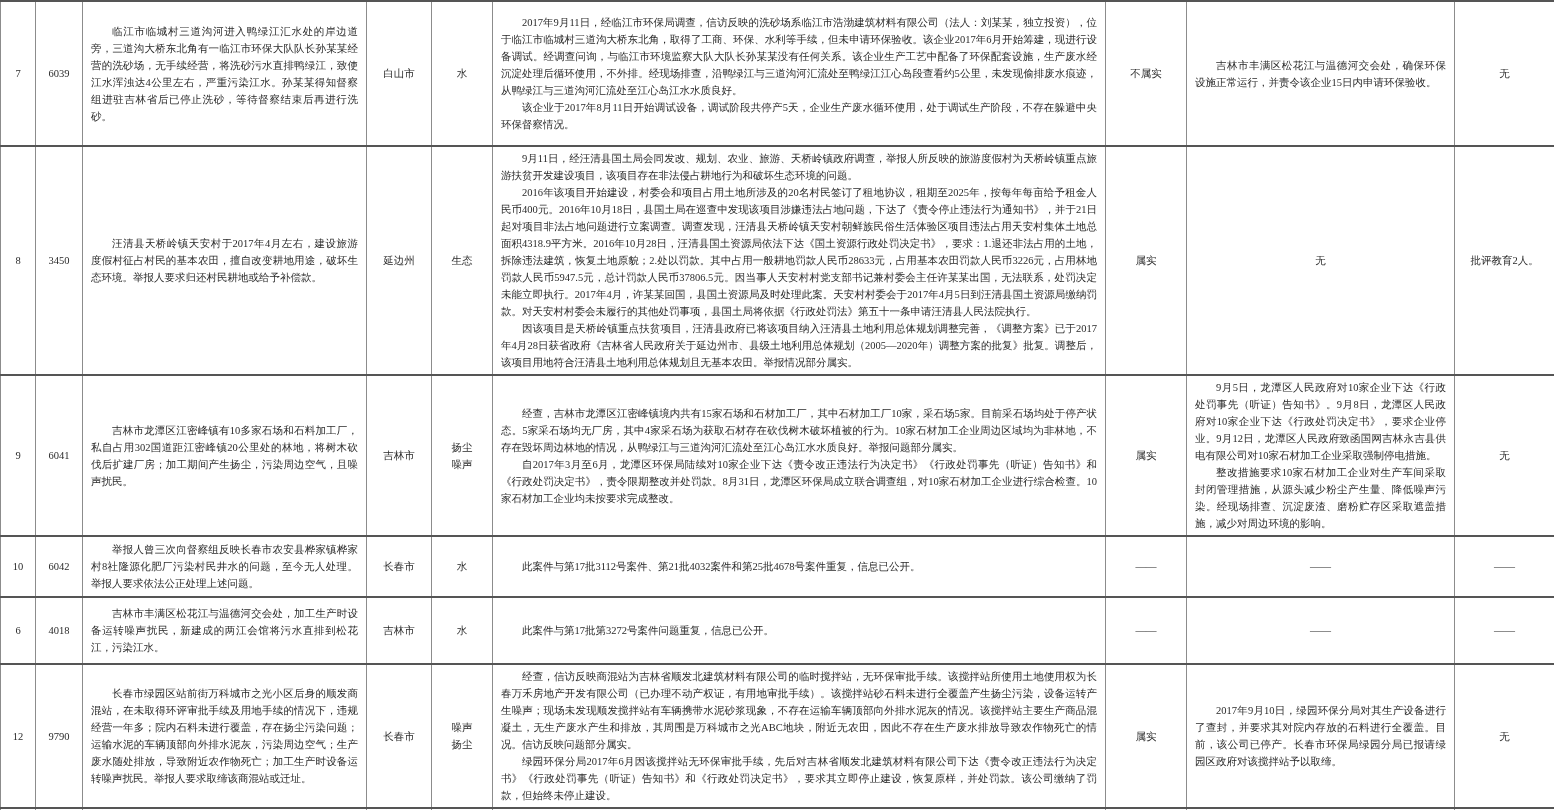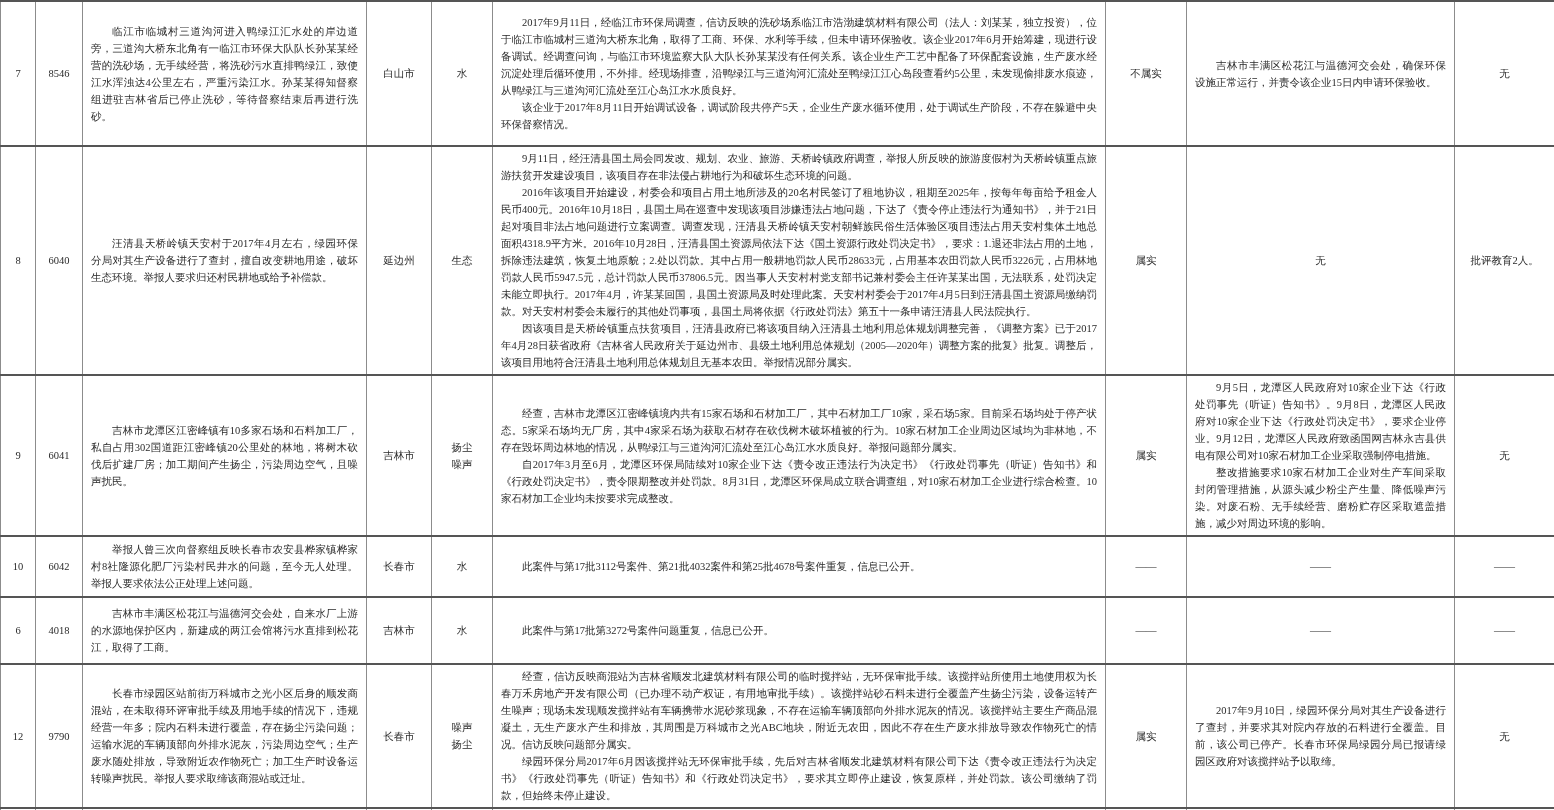--- a/index.html
+++ b/index.html
@@ -58,41 +58,41 @@
       <col style="width:65px">
       <col style="width:61px">
       <col style="width:613px">
       <col style="width:81px">
       <col style="width:268px">
       <col style="width:100px">
     </colgroup>
     <tbody>
         <tr style="height: 145px;">
           <td class="center">7</td>
-          <td class="center">8546</td>
+          <td class="center">6039</td>
           <td class="justify">
             <p>临江市临城村三道沟河进入鸭绿江汇水处的岸边道旁，三道沟大桥东北角有一临江市环保大队队长孙某某经营的洗砂场，无手续经营，将洗砂污水直排鸭绿江，致使江水浑浊达4公里左右，严重污染江水。孙某某得知督察组进驻吉林省后已停止洗砂，等待督察结束后再进行洗砂。</p>
           </td>
           <td class="center">白山市</td>
           <td class="center pre">水</td>
           <td class="justify">
             <p>2017年9月11日，经临江市环保局调查，信访反映的洗砂场系临江市浩渤建筑材料有限公司（法人：刘某某，独立投资），位于临江市临城村三道沟大桥东北角，取得了工商、环保、水利等手续，但未申请环保验收。该企业2017年6月开始筹建，现进行设备调试。经调查问询，与临江市环境监察大队大队长孙某某没有任何关系。该企业生产工艺中配备了环保配套设施，生产废水经沉淀处理后循环使用，不外排。经现场排查，沿鸭绿江与三道沟河汇流处至鸭绿江江心岛段查看约5公里，未发现偷排废水痕迹，从鸭绿江与三道沟河汇流处至江心岛江水水质良好。</p>
             <p>该企业于2017年8月11日开始调试设备，调试阶段共停产5天，企业生产废水循环使用，处于调试生产阶段，不存在躲避中央环保督察情况。</p>
           </td>
           <td class="center">不属实</td>
           <td class="justify">
             <p>吉林市丰满区松花江与温德河交会处，确保环保设施正常运行，并责令该企业15日内申请环保验收。</p>
           </td>
           <td class="center">无</td>
         </tr>
         <tr style="height: 207px;">
           <td class="center">8</td>
-          <td class="center">6040</td>
+          <td class="center">3450</td>
           <td class="justify">
-            <p>汪清县天桥岭镇天安村于2017年4月左右，绿园环保分局对其生产设备进行了查封，擅自改变耕地用途，破坏生态环境。举报人要求归还村民耕地或给予补偿款。</p>
+            <p>汪清县天桥岭镇天安村于2017年4月左右，建设旅游度假村征占村民的基本农田，擅自改变耕地用途，破坏生态环境。举报人要求归还村民耕地或给予补偿款。</p>
           </td>
           <td class="center">延边州</td>
           <td class="center pre">生态</td>
           <td class="justify">
             <p>9月11日，经汪清县国土局会同发改、规划、农业、旅游、天桥岭镇政府调查，举报人所反映的旅游度假村为天桥岭镇重点旅游扶贫开发建设项目，该项目存在非法侵占耕地行为和破坏生态环境的问题。</p>
             <p>2016年该项目开始建设，村委会和项目占用土地所涉及的20名村民签订了租地协议，租期至2025年，按每年每亩给予租金人民币400元。2016年10月18日，县国土局在巡查中发现该项目涉嫌违法占地问题，下达了《责令停止违法行为通知书》，并于21日起对项目非法占地问题进行立案调查。调查发现，汪清县天桥岭镇天安村朝鲜族民俗生活体验区项目违法占用天安村集体土地总面积4318.9平方米。2016年10月28日，汪清县国土资源局依法下达《国土资源行政处罚决定书》，要求：1.退还非法占用的土地，拆除违法建筑，恢复土地原貌；2.处以罚款。其中占用一般耕地罚款人民币28633元，占用基本农田罚款人民币3226元，占用林地罚款人民币5947.5元，总计罚款人民币37806.5元。因当事人天安村村党支部书记兼村委会主任许某某出国，无法联系，处罚决定未能立即执行。2017年4月，许某某回国，县国土资源局及时处理此案。天安村村委会于2017年4月5日到汪清县国土资源局缴纳罚款。对天安村村委会未履行的其他处罚事项，县国土局将依据《行政处罚法》第五十一条申请汪清县人民法院执行。</p>
             <p>因该项目是天桥岭镇重点扶贫项目，汪清县政府已将该项目纳入汪清县土地利用总体规划调整完善，《调整方案》已于2017年4月28日获省政府《吉林省人民政府关于延边州市、县级土地利用总体规划（2005—2020年）调整方案的批复》批复。调整后，该项目用地符合汪清县土地利用总体规划且无基本农田。举报情况部分属实。</p>
           </td>
           <td class="center">属实</td>
           <td class="center">无</td>
@@ -107,21 +107,21 @@
           <td class="center">吉林市</td>
           <td class="center pre">扬尘
 噪声</td>
           <td class="justify">
             <p>经查，吉林市龙潭区江密峰镇境内共有15家石场和石材加工厂，其中石材加工厂10家，采石场5家。目前采石场均处于停产状态。5家采石场均无厂房，其中4家采石场为获取石材存在砍伐树木破坏植被的行为。10家石材加工企业周边区域均为非林地，不存在毁坏周边林地的情况，从鸭绿江与三道沟河汇流处至江心岛江水水质良好。举报问题部分属实。</p>
             <p>自2017年3月至6月，龙潭区环保局陆续对10家企业下达《责令改正违法行为决定书》《行政处罚事先（听证）告知书》和《行政处罚决定书》，责令限期整改并处罚款。8月31日，龙潭区环保局成立联合调查组，对10家石材加工企业进行综合检查。10家石材加工企业均未按要求完成整改。</p>
           </td>
           <td class="center">属实</td>
           <td class="justify">
             <p>9月5日，龙潭区人民政府对10家企业下达《行政处罚事先（听证）告知书》。9月8日，龙潭区人民政府对10家企业下达《行政处罚决定书》，要求企业停业。9月12日，龙潭区人民政府致函国网吉林永吉县供电有限公司对10家石材加工企业采取强制停电措施。</p>
-            <p>整改措施要求10家石材加工企业对生产车间采取封闭管理措施，从源头减少粉尘产生量、降低噪声污染。对废石粉、无手续经营、磨粉贮存区采取遮盖措施，减少对周边环境的影响。</p>
+            <p>整改措施要求10家石材加工企业对生产车间采取封闭管理措施，从源头减少粉尘产生量、降低噪声污染。经现场排查、沉淀废渣、磨粉贮存区采取遮盖措施，减少对周边环境的影响。</p>
           </td>
           <td class="center">无</td>
         </tr>
         <tr style="height: 61px;">
           <td class="center">10</td>
           <td class="center">6042</td>
           <td class="justify">
             <p>举报人曾三次向督察组反映长春市农安县桦家镇桦家村8社隆源化肥厂污染村民井水的问题，至今无人处理。举报人要求依法公正处理上述问题。</p>
           </td>
           <td class="center">长春市</td>
@@ -130,21 +130,21 @@
             <p>此案件与第17批3112号案件、第21批4032案件和第25批4678号案件重复，信息已公开。</p>
           </td>
           <td class="center">——</td>
           <td class="center">——</td>
           <td class="center">——</td>
         </tr>
         <tr style="height: 67px;">
           <td class="center">6</td>
           <td class="center">4018</td>
           <td class="justify">
-            <p>吉林市丰满区松花江与温德河交会处，自来水厂上游的水源地保护区内，新建成的两江会馆将污水直排到松花江，取得了工商。</p>
+            <p>吉林市丰满区松花江与温德河交会处，加工生产时设备运转噪声扰民，新建成的两江会馆将污水直排到松花江，污染江水。</p>
           </td>
           <td class="center">吉林市</td>
           <td class="center pre">水</td>
           <td class="justify">
             <p>此案件与第17批第3272号案件问题重复，信息已公开。</p>
           </td>
           <td class="center">——</td>
           <td class="center">——</td>
           <td class="center">——</td>
         </tr>

